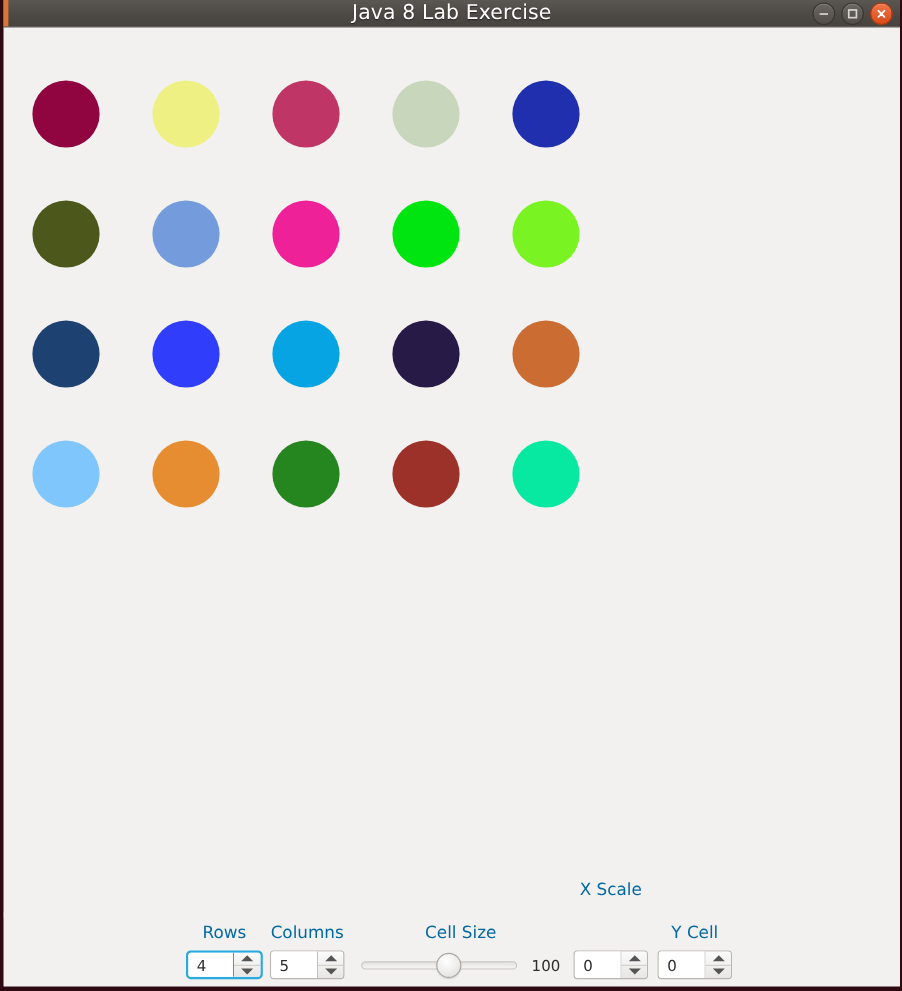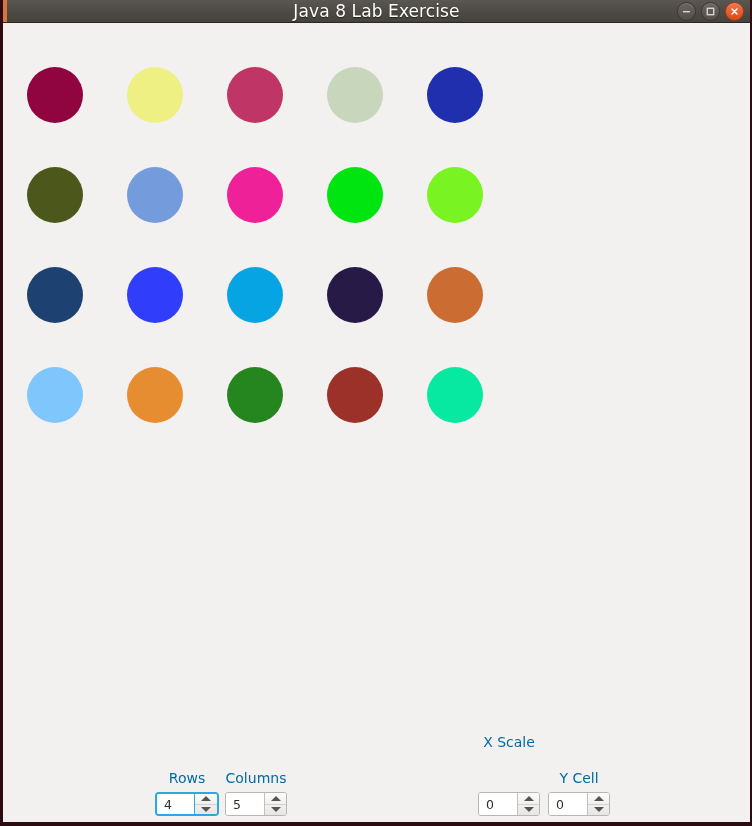--- a/index.html
+++ b/index.html
@@ -299,20 +299,30 @@
           <div class="spinner-arrow up">
             <span class="tri up"></span>
           </div>
           <div class="spinner-arrow down">
             <span class="tri down"></span>
           </div>
         </div>
       </div>
     </div>
 
+    <div class="slider-group" style="left:298px;">
+      <div class="ctl-label">Cell Size</div>
+      <div class="slider-row">
+        <div class="slider-track-wrap">
+          <div class="slider-track"></div>
+          <div class="slider-thumb" id="slider-thumb" style="left: 56%;"></div>
+        </div>
+        <div class="slider-value">100</div>
+      </div>
+    </div>
 
     <div class="ctl-group" style="left:475px;gap:36px;">
       <div class="ctl-label">X Scale</div>
       <div class="spinner">
         <div class="spinner-text">0</div>
         <div class="spinner-arrows">
           <div class="spinner-arrow up">
             <span class="tri up"></span>
           </div>
           <div class="spinner-arrow down">

